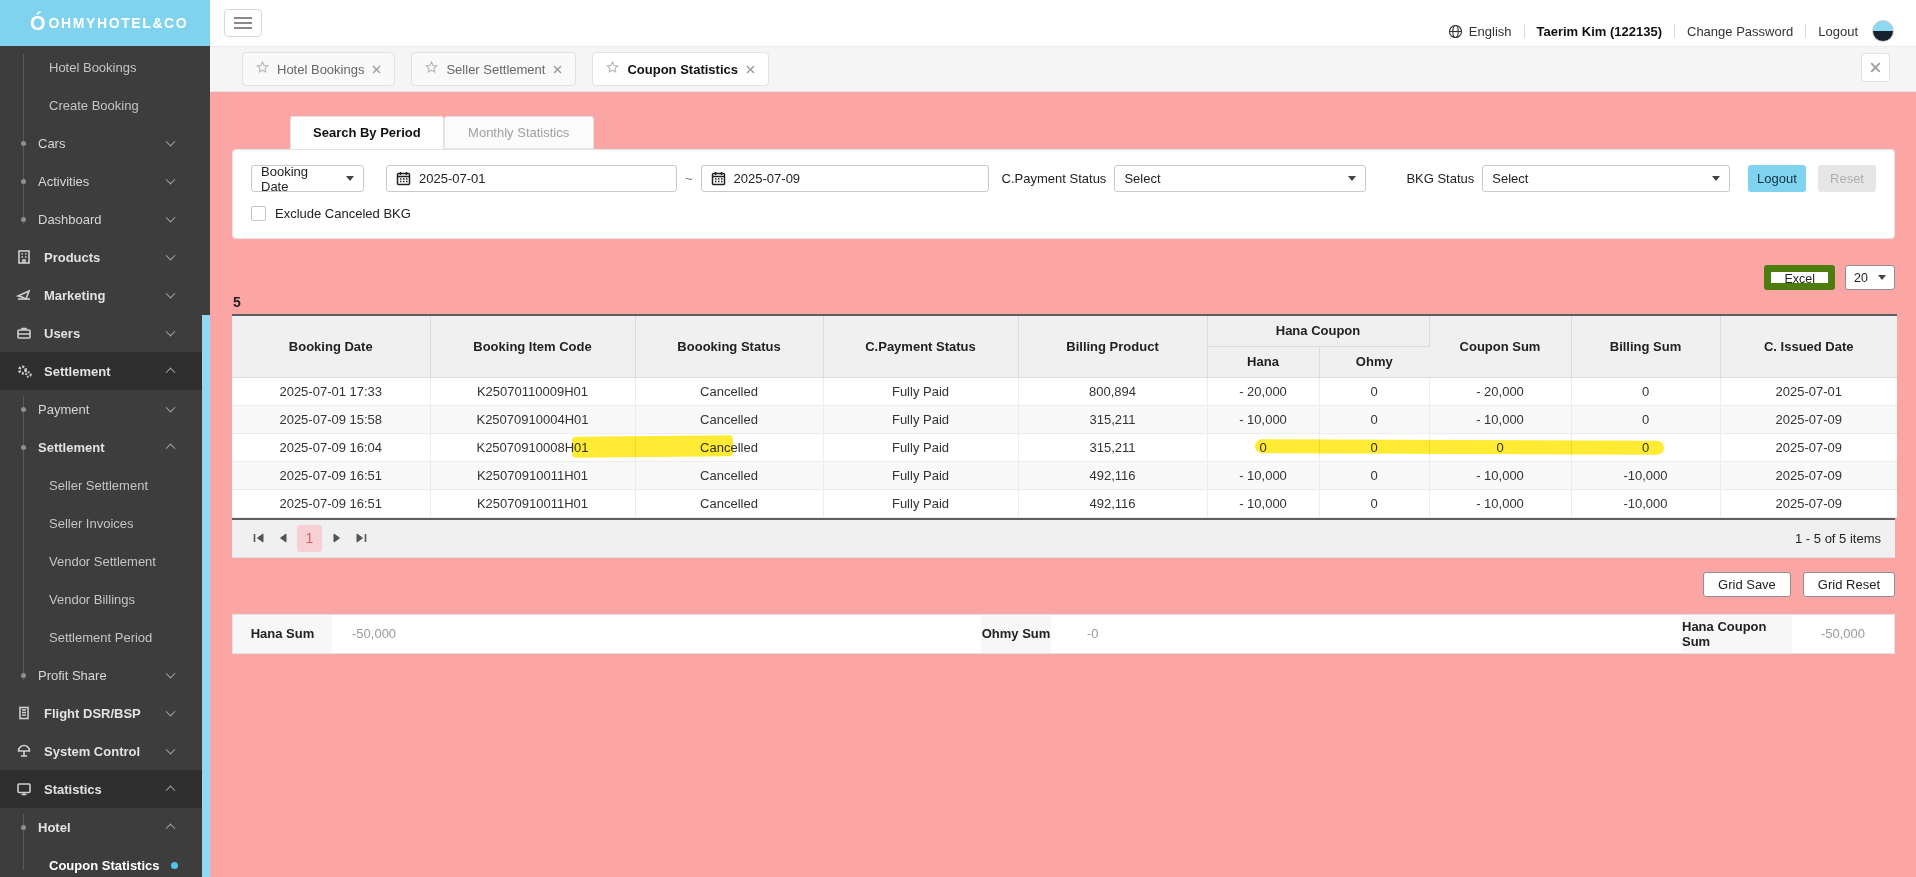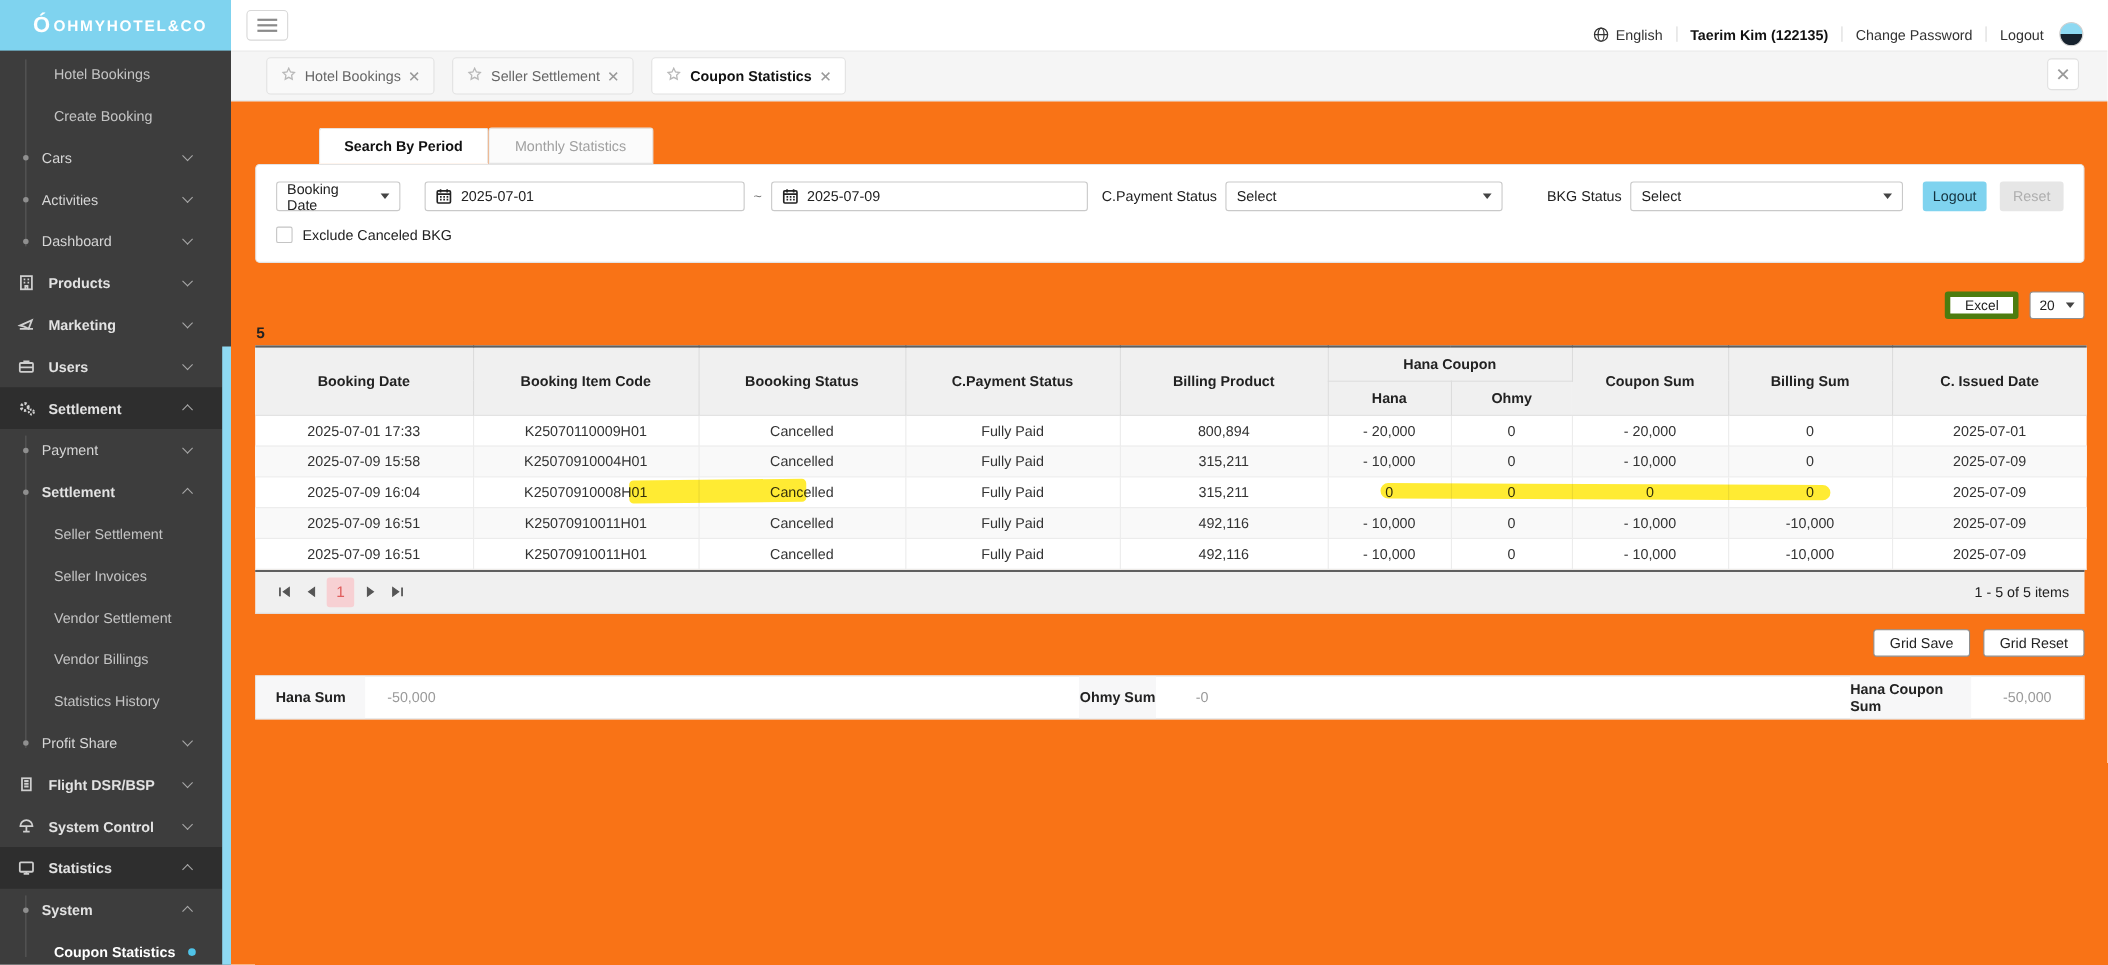--- a/index.html
+++ b/index.html
@@ -42,21 +42,21 @@
   .avatar { width:22px; height:22px; border-radius:50%; margin-left:14px; background:linear-gradient(#8ed9f2 50%, #16222e 50%); border:1px solid #cfcfcf; cursor:pointer; }
 
   .tabstrip { height:46px; background:#f5f5f5; border-top:1px solid #ececec; border-bottom:1px solid #e7e7e7; display:flex; align-items:center; padding-left:32px; position:relative; flex:0 0 auto; }
   .wtab { height:34px; display:flex; align-items:center; gap:8px; padding:0 13px; border:1px solid #e2e2e2; border-radius:4px; background:#f9f9f9; margin-right:16px; font-size:13px; color:#666; cursor:pointer; }
   .wtab.active { background:#fff; color:#111; font-weight:bold; }
   .star-icon svg { stroke:#b9b9b9; fill:none; stroke-width:1.2; }
   .xicon { display:flex; cursor:pointer; }
   .xicon svg { stroke:#9a9a9a; stroke-width:1.4; }
   .strip-close { position:absolute; right:26px; top:6px; width:29px; height:29px; border:1px solid #e0e0e0; border-radius:4px; background:#fff; display:flex; align-items:center; justify-content:center; cursor:pointer; }
 
-  .content { flex:1; padding:24px 21px 0 22px; background:#f97316; overflow:hidden; }
+  .content { flex:1; padding:24px 21px 0 22px; background:#fca5a5; overflow:hidden; }
 
   
   .view-tabs { display:flex; margin-left:58px; position:relative; z-index:2; }
   .vtab { height:33px; min-width:150px; padding:0 22px; display:flex; align-items:center; justify-content:center; font-size:13px; border:1px solid #e4e4e4; border-radius:3px 3px 0 0; color:#a0a0a0; background:#fbfbfb; cursor:pointer; }
   .vtab.active { background:#fff; color:#111; font-weight:bold; border-bottom-color:#fff; margin-bottom:-1px; }
   .filter-panel { background:#fff; border:1px solid #e4e4e4; border-radius:4px; padding:15px 18px 17px 18px; }
   .f-row { display:flex; align-items:center; }
   .ctl { height:27px; border:1px solid #c9c9c9; border-radius:3px; background:#fff; display:flex; align-items:center; font-size:13px; color:#222; cursor:pointer; }
   .sel { justify-content:space-between; padding:0 9px; }
   .caret { width:0; height:0; border-left:4px solid transparent; border-right:4px solid transparent; border-top:5px solid #444; margin-left:8px; }
@@ -64,21 +64,21 @@
   .cal-icon { display:flex; }
   .cal-icon svg { stroke:#222; fill:none; stroke-width:1.5; }
   .f-label { font-size:13px; color:#222; }
   .btn-search { height:27px; width:58px; border:none; border-radius:3px; background:#7fd3ef; color:#14323e; font-size:13px; cursor:pointer; margin-left:auto; }
   .btn-reset { height:27px; width:58px; border:none; border-radius:3px; background:#e6e6e6; color:#aeaeae; font-size:13px; cursor:pointer; margin-left:12px; }
   .f-row2 { margin-top:14px; display:flex; align-items:flex-end; gap:9px; }
   .checkbox { width:15px; height:15px; border:1.5px solid #c4c4c4; border-radius:2px; background:#fff; cursor:pointer; }
 
   
   .grid-toolbar { margin-top:26px; display:flex; justify-content:flex-end; align-items:center; gap:10px; }
-  .btn-excel { height:25px; padding:0 13px; border:5px solid #4d7c0f; border-radius:3px; background:#fff; font-size:12.5px; color:#222; cursor:pointer; }
+  .btn-excel { height:25px; padding:0 13px; border:7px solid #4d7c0f; border-radius:3px; background:#fff; font-size:12.5px; color:#222; cursor:pointer; }
   .pagesize { height:25px; width:50px; border:1px solid #8f8f8f; border-radius:3px; background:#fff; display:flex; align-items:center; justify-content:space-between; padding:0 8px; font-size:12.5px; cursor:pointer; }
   .result-count { font-size:14px; font-weight:bold; margin:4px 0 4px 1px; }
 
   
   .grid-wrap { position:relative; }
   table.grid { width:100%; border-collapse:collapse; table-layout:fixed; background:#fff; border-top:2px solid #5f5f5f; }
   table.grid th { background:#f0f0f0; font-size:13px; font-weight:bold; color:#222; border-right:1px solid #dcdcdc; border-bottom:1px solid #dcdcdc; height:31px; }
   table.grid th:last-child { border-right:none; }
   table.grid td { font-size:13px; color:#333; text-align:center; height:28px; border-right:1px solid #ececec; border-bottom:1px solid #ececec; }
   table.grid td:last-child { border-right:none; }
@@ -194,21 +194,21 @@
       <div class="nav-item l3">
           <span>Seller Invoices</span>
         </div>
       <div class="nav-item l3">
           <span>Vendor Settlement</span>
         </div>
       <div class="nav-item l3">
           <span>Vendor Billings</span>
         </div>
       <div class="nav-item l3">
-          <span>Statistics History</span>
+          <span>Settlement Period</span>
         </div>
       <div class="nav-item l2">
           <span class="bullet"></span>
           <span>Profit Share</span>
           <span class="chev down"></span>
         </div>
     </div>
     <div class="nav-item l1">
       <span class="nav-icon">
           <svg width="16" height="16" viewBox="0 0 16 16">
@@ -235,21 +235,21 @@
             <rect x="2" y="3" width="12" height="8.5" rx="1"></rect>
             <path d="M8 11.5v2M5.5 13.5h5"></path>
           </svg>
         </span>
       <span>Statistics</span>
         <span class="chev up"></span>
     </div>
     <div class="tree">
       <div class="nav-item l2">
           <span class="bullet"></span>
-          <span style="font-weight:bold;color:#e2e2e2;">System</span>
+          <span style="font-weight:bold;color:#e2e2e2;">Hotel</span>
           <span class="chev up"></span>
         </div>
       <div class="nav-item l3 leaf-active">
           <span>Coupon Statistics</span>
           <span class="active-dot"></span>
         </div>
     </div>
   </div>
   <div class="side-scroll-thumb"></div>
 </div>

